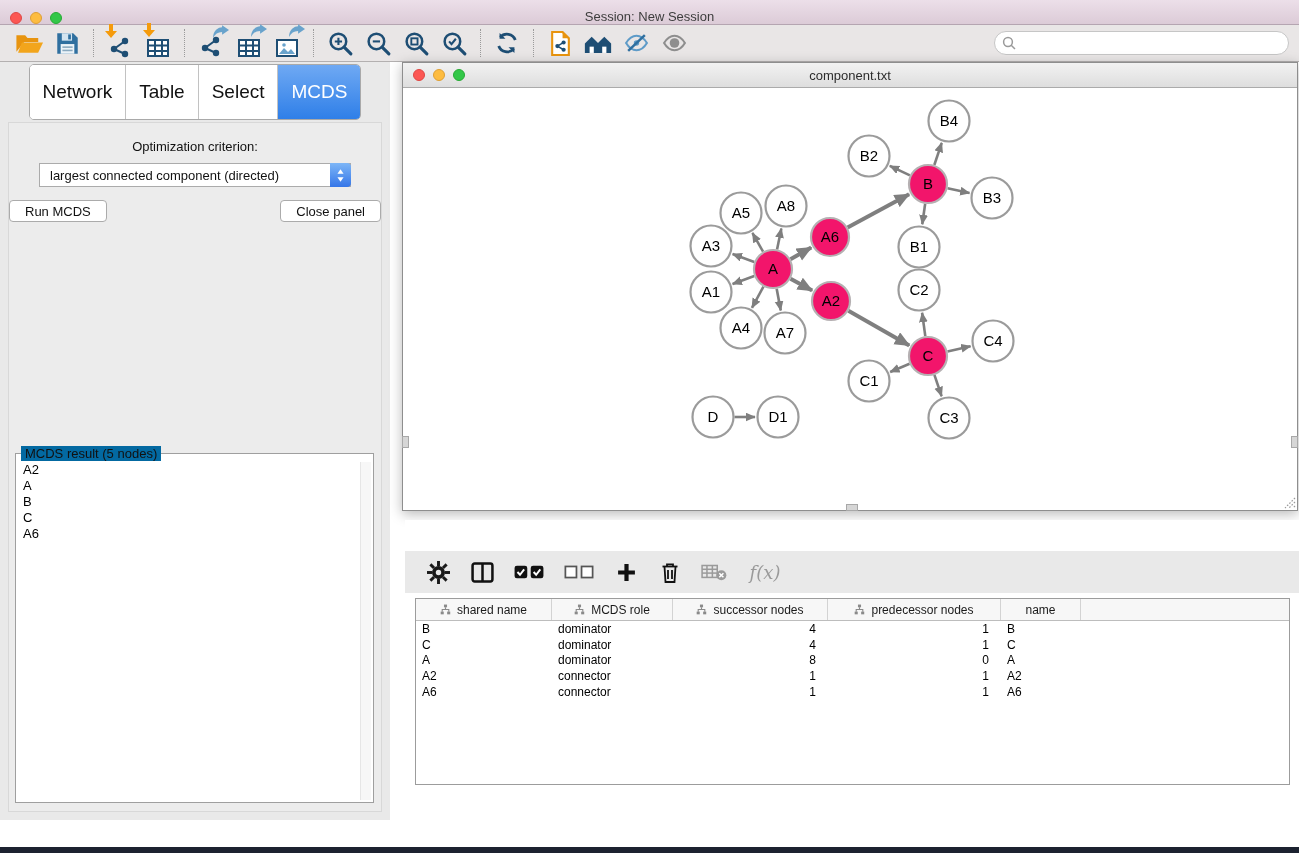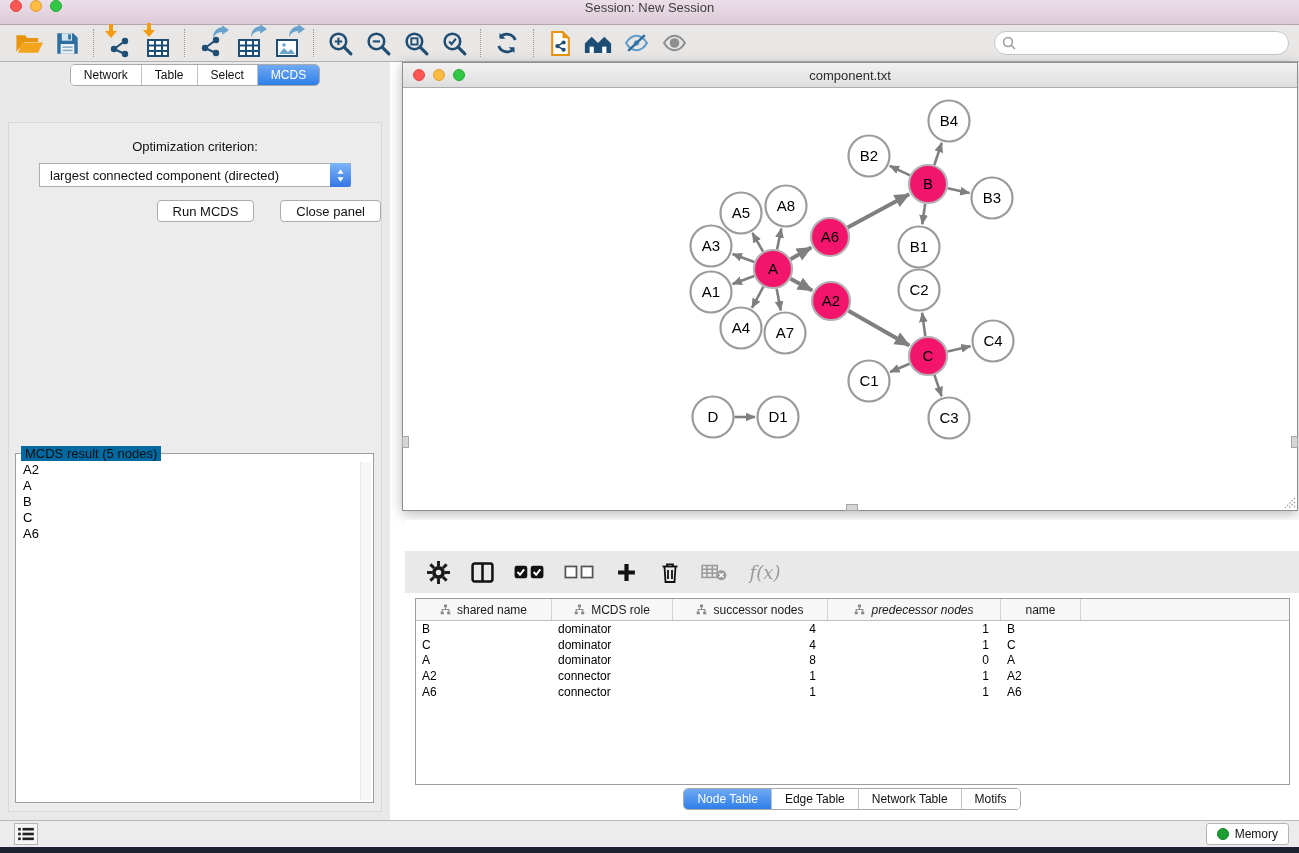--- a/index.html
+++ b/index.html
@@ -2,21 +2,21 @@
 <html><head>
 <meta charset="utf-8">
 <style>
   * { box-sizing: border-box; margin: 0; padding: 0; }
   html,body { width:1299px; height:853px; overflow:hidden; font-family:"Liberation Sans", sans-serif; background:#1c2026; }
   .app { position:absolute; left:0; top:0; width:1299px; height:847px; background:#fff; }
 
   
   .titlebar { position:absolute; left:0; top:0; width:100%; height:25px;
     background:linear-gradient(#ecdfe9,#dccbd7); border-bottom:1px solid #b5a5b1;
-    display:flex; align-items:flex-start; }
+    display:flex; align-items:flex-end; }
   .lights { display:flex; gap:8px; margin-left:10px; }
   .light { width:12px; height:12px; border-radius:50%; }
   .light.red { background:#fc5753; border:1px solid #df4744; }
   .light.yellow { background:#fdbc40; border:1px solid #de9f34; }
   .light.green { background:#33c748; border:1px solid #27aa35; }
   .titlebar .title { position:absolute; left:0; right:0; text-align:center; font-size:13px; color:#3d3d3d; }
 
   
   .toolbar { position:absolute; left:0; top:25px; width:100%; height:37px;
     background:#e9e6e6; border-bottom:1px solid #b3b0b0; display:flex; align-items:center; padding-left:10px; }
@@ -27,31 +27,31 @@
   .searchbox input { width:100%; height:100%; border:1px solid #c6c6c6; border-radius:12px; padding:0 10px 0 26px;
     font-size:13px; background:#fff; outline:none; }
   .searchbox svg { position:absolute; left:8px; top:5px; }
 
   
   .control-panel { position:absolute; left:0; top:62px; width:390px; height:758px; background:#e9e9e9; }
   .cp-header { height:28px; display:flex; align-items:center; padding:0 12px; }
   .panel-title { font-size:13px; color:#1f1f1f; }
   .panel-header-btns { margin-left:auto; display:flex; gap:10px; align-items:center; }
   .seg-tabs { display:inline-flex; background:#fff; border:1px solid #a9a9a9; border-radius:5px; overflow:hidden; }
-  .seg { padding:3px 13px; font-size:12px; color:#111; border-right:1px solid #c2c2c2; background:#fff; cursor:default;text-align:right; }
+  .seg { padding:16px 13px; font-size:19px; color:#111; border-right:1px solid #c2c2c2; background:#fff; cursor:default;text-align:right; }
   .seg:last-child { border-right:none; }
   .seg.active { background:linear-gradient(#6fa9f3,#2f7fe8); color:#fff; }
   .cp-tabs-row { display:flex; justify-content:center; margin-top:2px; }
   .cp-body { position:absolute; left:8px; right:8px; top:60px; bottom:8px; background:#ececec; border:1px solid #d8d8d8; }
   .opt-label { text-align:center; margin-top:16px; font-size:13px; color:#111; }
   .dropdown { position:relative; width:312px; height:24px; margin:9px auto 0; background:#fff;
     border:1px solid #ababab; border-radius:0; display:flex; align-items:center; font-size:13px; padding-left:10px; color:#111; }
   .stepper { position:absolute; right:-1px; top:-1px; width:21px; height:24px; border-radius:0 4px 4px 0;
     background:linear-gradient(#7db6f7,#3576e8); display:flex; align-items:center; justify-content:center; }
-  .btn-row { display:flex; justify-content:flex-end; gap:26px; margin-top:13px; }
+  .btn-row { display:flex; justify-content:space-between; gap:10px; margin-top:13px; }
   .mac-btn { height:22px; padding:0 15px; background:#fff; border:1px solid #ababab; border-radius:4px;
     font-size:13px; color:#111; display:flex; align-items:center; cursor:default; }
   .mcds-fieldset { position:absolute; left:6px; right:7px; top:330px; bottom:8px;
     border:1px solid #9f9f9f; background:#fff; }
   .mcds-legend { position:absolute; top:-8px; left:5px; background:#0369a1; padding:0 4px; font-size:13px; color:#111; }
   .mcds-list { position:absolute; inset:8px 14px 2px 3px; overflow:hidden; font-size:13px; }
   .mcds-item { line-height:16px; padding-left:4px; color:#000; }
   .mcds-scroll { position:absolute; top:8px; right:2px; bottom:2px; width:11px; background:#f7f7f7; border-left:1px solid #e6e6e6; }
 
   
@@ -544,21 +544,21 @@
             <svg width="11" height="11" viewBox="0 0 10 10">
               <path d="M5 3v2M2 7V5h6v2" stroke="#8a8a8a" fill="none" stroke-width="1"></path>
               <g fill="#8a8a8a">
                 <rect x="3.6" y="0.5" width="2.8" height="2.5"></rect>
                 <rect x="0.6" y="6.9" width="2.8" height="2.5"></rect>
                 <rect x="6.5" y="6.9" width="2.8" height="2.5"></rect>
               </g>
             </svg>
             <span>successor nodes</span>
           </div>
-          <div class="th" style="width: 173px; font-style: italic;">
+          <div class="th" style="width: 173px;">
             <svg width="11" height="11" viewBox="0 0 10 10">
               <path d="M5 3v2M2 7V5h6v2" stroke="#8a8a8a" fill="none" stroke-width="1"></path>
               <g fill="#8a8a8a">
                 <rect x="3.6" y="0.5" width="2.8" height="2.5"></rect>
                 <rect x="0.6" y="6.9" width="2.8" height="2.5"></rect>
                 <rect x="6.5" y="6.9" width="2.8" height="2.5"></rect>
               </g>
             </svg>
             <span>predecessor nodes</span>
           </div>
@@ -597,42 +597,16 @@
           </div>
           <div class="t-row">
             <div class="td" style="width: 136px;">A6</div>
             <div class="td" style="width: 121px;">connector</div>
             <div class="td num" style="width: 155px;">1</div>
             <div class="td num" style="width: 173px;">1</div>
             <div class="td" style="width: 80px;">A6</div>
           </div>
         </div>
     </div>
-    <div class="tp-tabs-row">
-      <div class="seg-tabs" id="tp-tabs">
-          <div class="seg active">Node Table</div>
-          <div class="seg">Edge Table</div>
-          <div class="seg">Network Table</div>
-          <div class="seg">Motifs</div>
-        </div>
-    </div>
   </div>
 
-  <div class="statusbar">
-    <div class="status-btn">
-      <svg width="16" height="14" viewBox="0 0 18 16">
-          <g fill="#222">
-            <rect x="0" y="1" width="3" height="3"></rect>
-            <rect x="5" y="1" width="13" height="3"></rect>
-            <rect x="0" y="6.5" width="3" height="3"></rect>
-            <rect x="5" y="6.5" width="13" height="3"></rect>
-            <rect x="0" y="12" width="3" height="3"></rect>
-            <rect x="5" y="12" width="13" height="3"></rect>
-          </g>
-        </svg>
-    </div>
-    <div class="memory-btn">
-      <span class="mem-dot"></span>
-      <span>Memory</span>
-    </div>
-  </div>
 </div>
 <div class="wallpaper"></div>
 
 </body></html>

